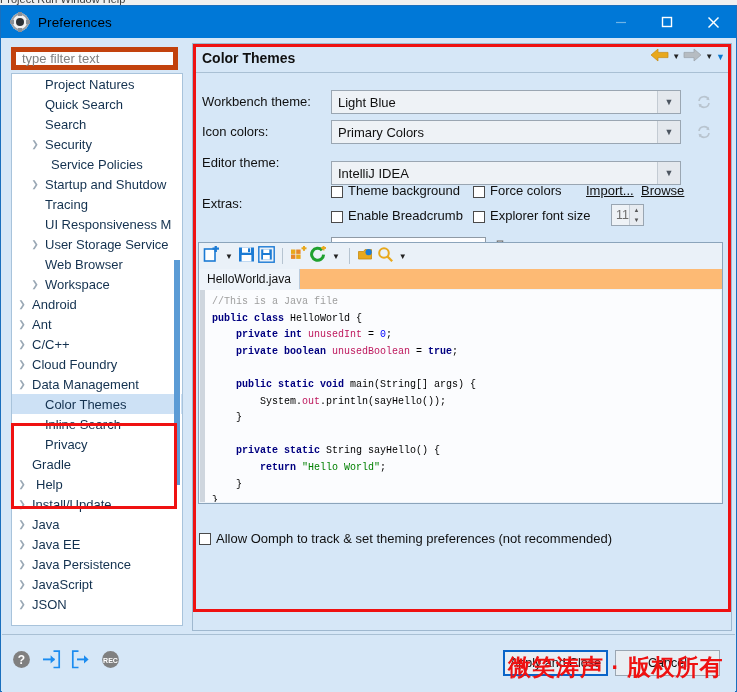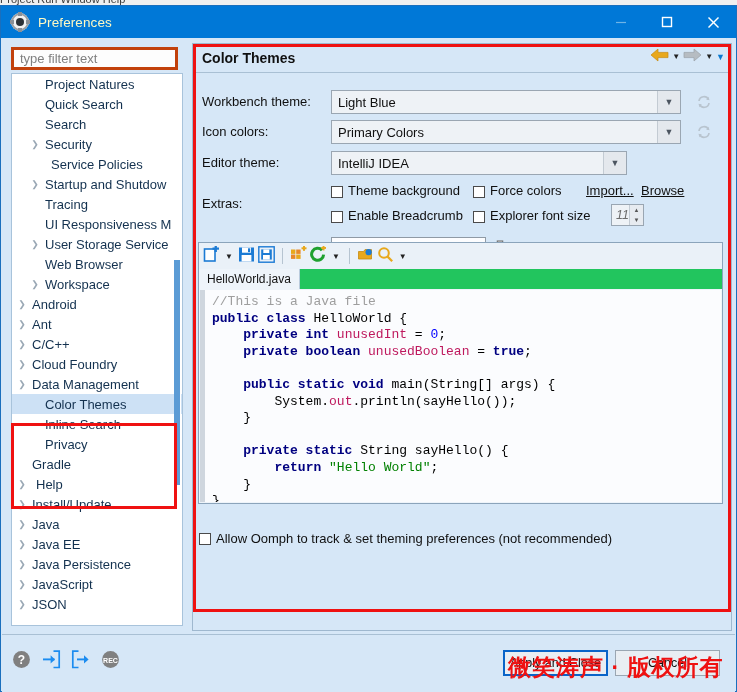--- a/index.html
+++ b/index.html
@@ -25,21 +25,21 @@
 
   
   .dialog{
     position:absolute;left:0;top:5px;width:737px;height:687px;
     background:#d6e7f7;
     border:1px solid #1a6fbd;
     box-sizing:border-box;
   }
   .titlebar{
     position:absolute;left:0;top:0;width:735px;height:32px;
-    background:#0078d7;color:#fef9c3;
+    background:#0078d7;color:#000000;
     display:flex;align-items:center;
   }
   .title-icon{
     width:18px;height:18px;margin-left:10px;margin-right:9px;
     position:relative;flex:0 0 auto;
   }
   .title-icon .ring{
     position:absolute;inset:0;border-radius:50%;
     background:#f2f2f2;
     box-shadow:inset 0 0 0 2px #9aa0a6;
@@ -63,21 +63,21 @@
     position:absolute;left:1px;top:32px;width:733px;height:596px;
     background:#d6e7f7;
   }
 
   
   .leftpane{
     position:absolute;left:5px;top:5px;width:180px;height:588px;
   }
   .filterbox{
     position:absolute;left:4px;top:4px;width:167px;height:23px;
-    background:#fdfdfd;border:3px solid #c2410c;box-sizing:border-box;
+    background:#fdfdfd;border:5px solid #c2410c;box-sizing:border-box;
     display:flex;align-items:center;padding-left:6px;
     color:#808080;font-size:13px;
   }
   .tree{
     position:absolute;left:4px;top:30px;width:172px;height:553px;
     background:#ffffff;border:1px solid #a8c3db;box-sizing:border-box;
     overflow:hidden;
   }
   .tnode{
     height:20px;display:flex;align-items:center;
@@ -159,30 +159,30 @@
   .preview{
     position:absolute;left:5px;top:198px;width:525px;height:262px;
     background:#eef4fa;border:1px solid #8ba4bb;box-sizing:border-box;
   }
   .ptoolbar{
     height:26px;display:flex;align-items:center;padding-left:4px;gap:3px;
     background:#eaf1f8;
   }
   .sep{width:1px;height:16px;background:#b6c4d1;margin:0 4px;}
   .tbcaret{font-size:8px;color:#222;margin:0 2px;}
-  .ptabs{height:20px;background:#22c55e;display:flex;align-items:flex-end;}
+  .ptabs{height:20px;background:#fdba74;display:flex;align-items:flex-end;}
   .ptab{
     height:20px;background:#eef4fa;padding:0 8px;display:flex;align-items:center;
     font-size:12px;color:#101010;border-right:1px solid #b9cbdd;
   }
   .pcode{
     position:absolute;left:1px;top:47px;right:1px;bottom:1px;
     background:#fbfcfe;
     font-family:"Liberation Mono","DejaVu Sans Mono",monospace;
-    font-size:13px;line-height:16.6px;
+    font-size:10px;line-height:16.6px;
     padding:4px 0 0 7px;
     white-space:pre;
     border-left:5px solid #cfd6de;
     overflow:hidden;
   }
   .c-cmt{color:#9e9e9e;}
   .c-kw{color:#000080;font-weight:bold;}
   .c-fld{color:#be185d;}
   .c-num{color:#0000ff;}
   .c-str{color:#008000;}
@@ -464,21 +464,21 @@
               <path d="M3 7 A5 5 0 0 1 12.5 5.6" fill="none" stroke="#b8c4cf" stroke-width="1.7"></path>
               <path d="M13 9 A5 5 0 0 1 3.5 10.4" fill="none" stroke="#b8c4cf" stroke-width="1.7"></path>
               <path d="M12.6 2.8 L13.4 6.2 L10.1 5.6 Z" fill="#b8c4cf"></path>
               <path d="M3.4 13.2 L2.6 9.8 L5.9 10.4 Z" fill="#b8c4cf"></path>
             </svg>
           </span>
 
           <div class="frow" style="left:9px;top:82px;">
             <span class="flabel">Editor theme:</span>
           </div>
-          <div class="combo" style="left:138px;top:78px;width:296px;height:24px;">
+          <div class="combo" style="left:138px;top:88px;width:350px;height:24px;">
             <span>IntelliJ IDEA</span>
             <span class="cbtn">▼</span>
           </div>
 
           <div class="frow" style="left:9px;top:123px;">
             <span class="flabel">Extras:</span>
           </div>
 
           <div class="frow" style="left:138px;top:110px;">
             <span class="cbx"></span>
@@ -496,21 +496,21 @@
           </div>
 
           <div class="frow" style="left:138px;top:135px;">
             <span class="cbx"></span>
             <span class="cbl">Enable Breadcrumb</span>
           </div>
           <div class="frow" style="left:280px;top:135px;">
             <span class="cbx"></span>
             <span class="cbl">Explorer font size</span>
           </div>
-          <div class="spin" style="left:418px;top:131px;font-style:italic;">
+          <div class="spin" style="left:418px;top:131px;">
             <span class="v">11</span>
             <span class="arrows">
               <div>▲</div>
               <div>▼</div>
             </span>
           </div>
 
           <div class="frow" style="left:9px;top:169px;">
             <span class="flabel">Styling shortcode:</span>
           </div>

